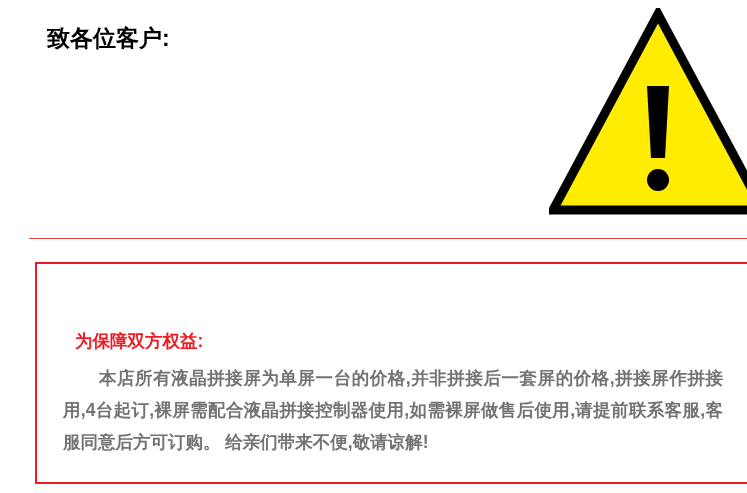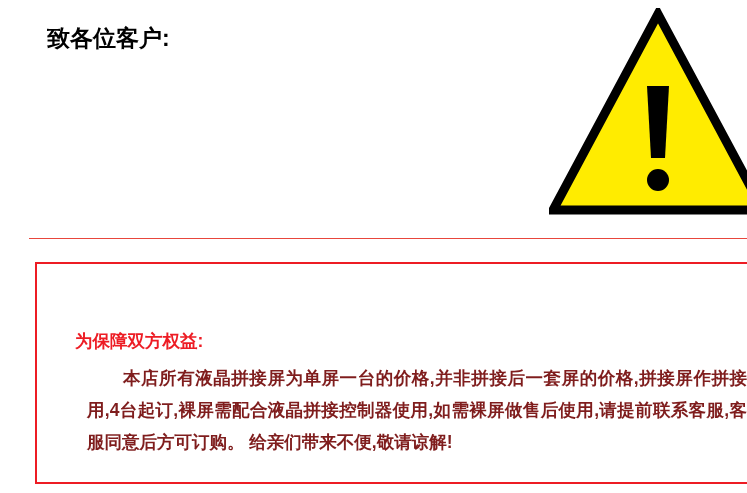--- a/index.html
+++ b/index.html
@@ -92,27 +92,27 @@
     position: absolute;
     left: 38px;
     top: 50px;
     font-size: 17.5px;
     font-weight: bold;
     color: #ed1c24;
     white-space: nowrap;
   }
   .notice-bottom-body {
     position: absolute;
-    left: 50px;
+    left: 26px;
     top: 80px;
     width: 660px;
     font-size: 17.5px;
     font-weight: bold;
     line-height: 32px;
-    color: #7f1d1d;
+    color: #737373;
     text-align: justify;
     text-indent: 36px;
   }
 </style>
 </head>
 <body>
 
 <div class="page">
 
   <section class="notice-top">

